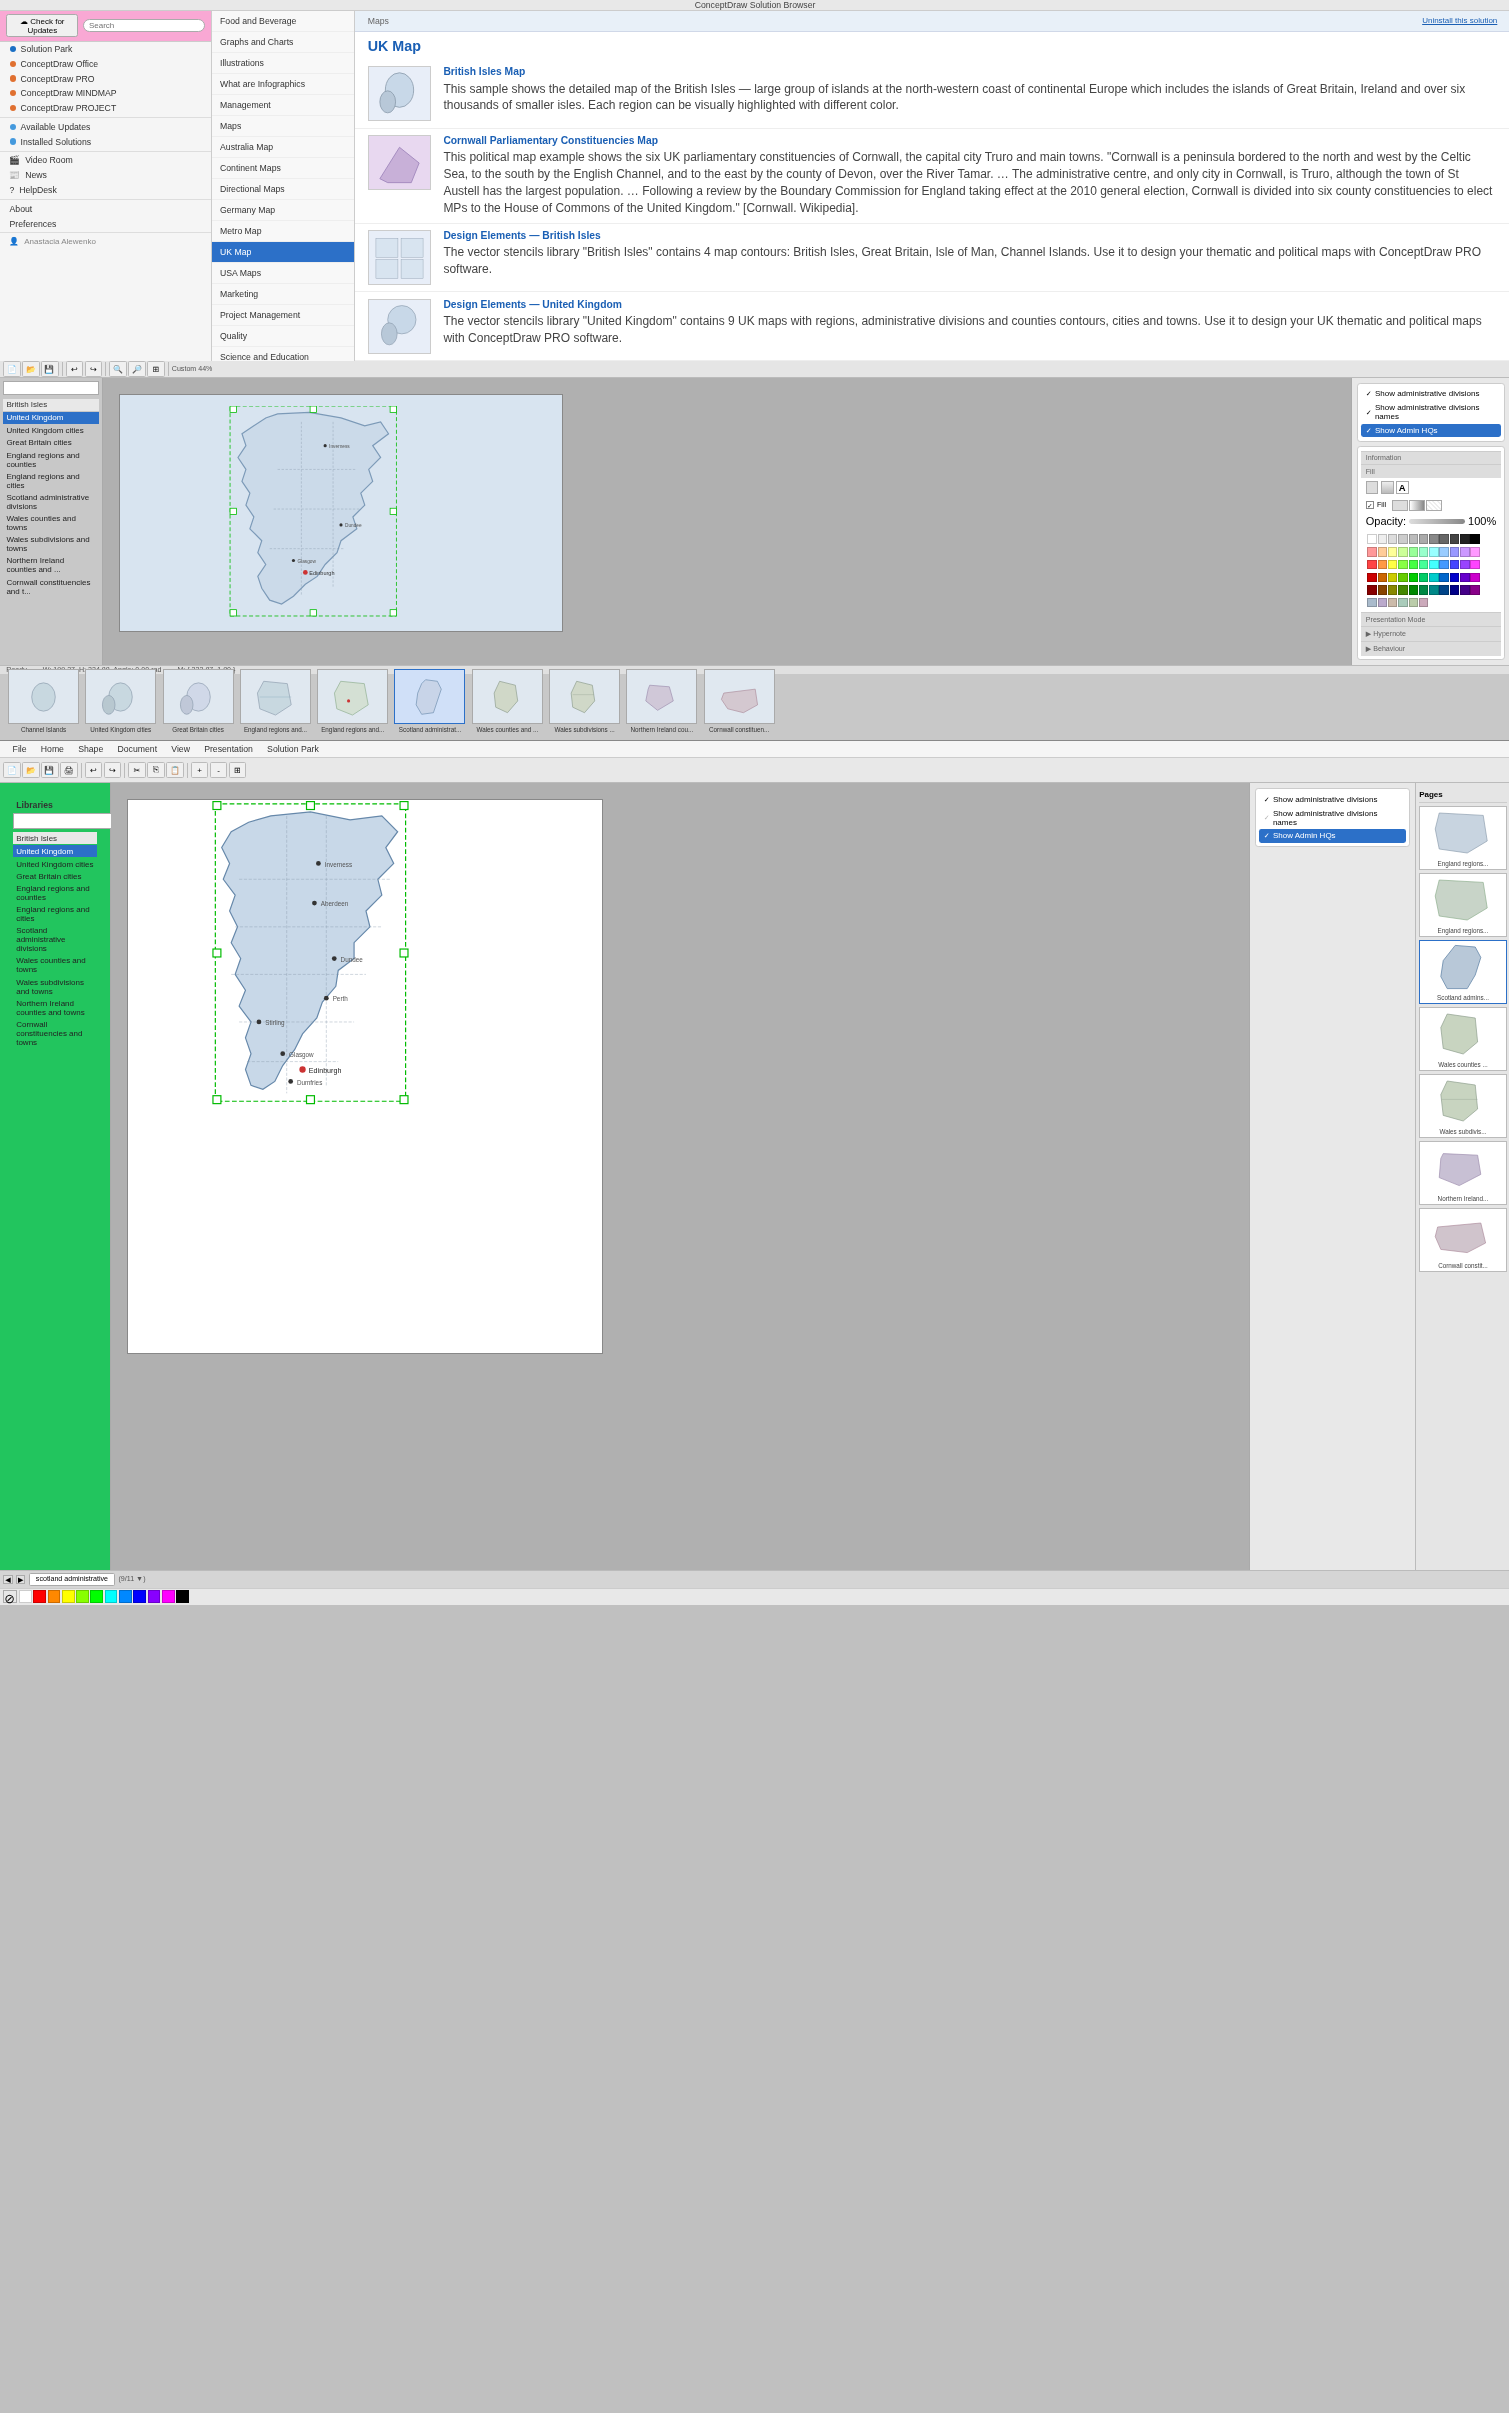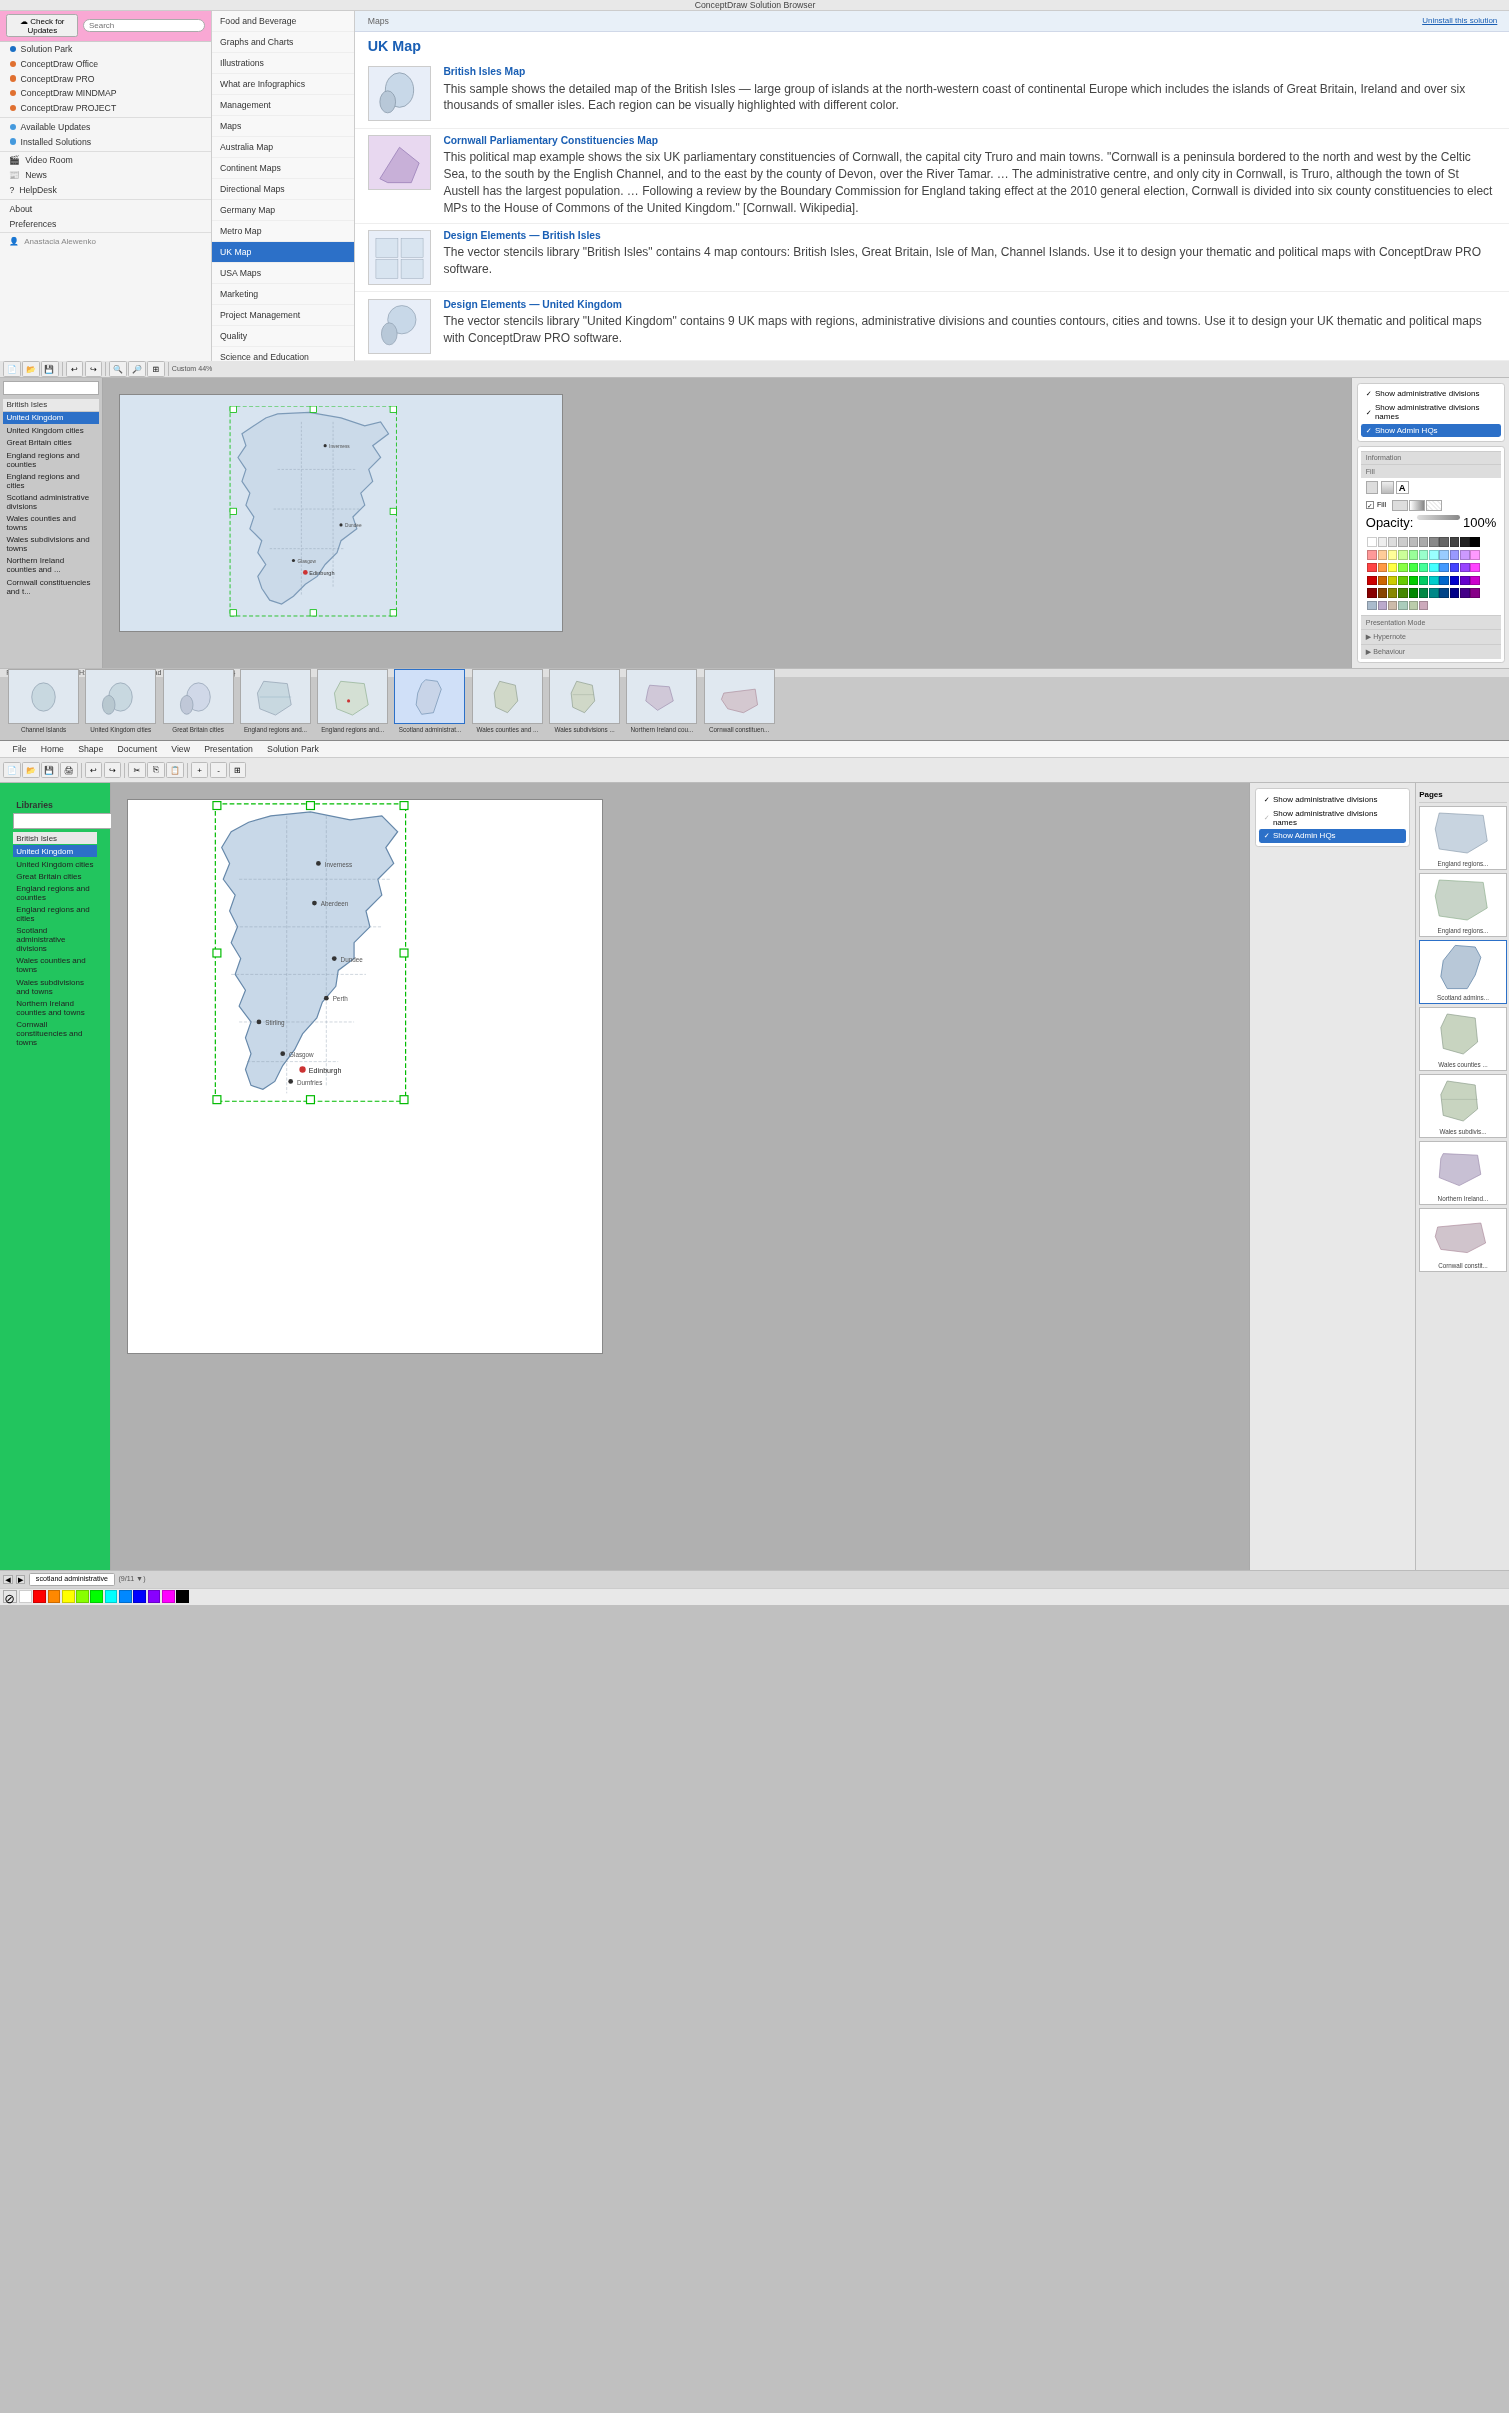--- a/index.html
+++ b/index.html
@@ -444,21 +444,21 @@
       color: #666;
       padding: 2.4px 4.8px;
       background: #ddd;
       border-top: 0.8px solid #ccc;
       cursor: pointer;
     }
     .fill-row {
       display: flex; align-items: center; gap: 3.2px; padding: 2.4px 4.8px;
     }
     .fill-check { width: 8px; height: 8px; border: 0.8px solid #888; background: white; display: flex; align-items: center; justify-content: center; font-size: 6.3px; }
-    .opacity-row { padding: 2.4px 4.8px; display: flex; gap: 3.2px; font-size: 13px; }
+    .opacity-row { padding: 2.4px 4.8px; display: flex; align-items: center; gap: 3.2px; font-size: 11px; }
     .opacity-bar { flex: 1; height: 4.8px; background: linear-gradient(to right, #ddd, #888); border-radius: 2.4px; }
 
     
     .map-svg-placeholder {
       width: 100%;
       height: 100%;
       background: #d8e4f0;
       display: flex;
       align-items: center;
       justify-content: center;

